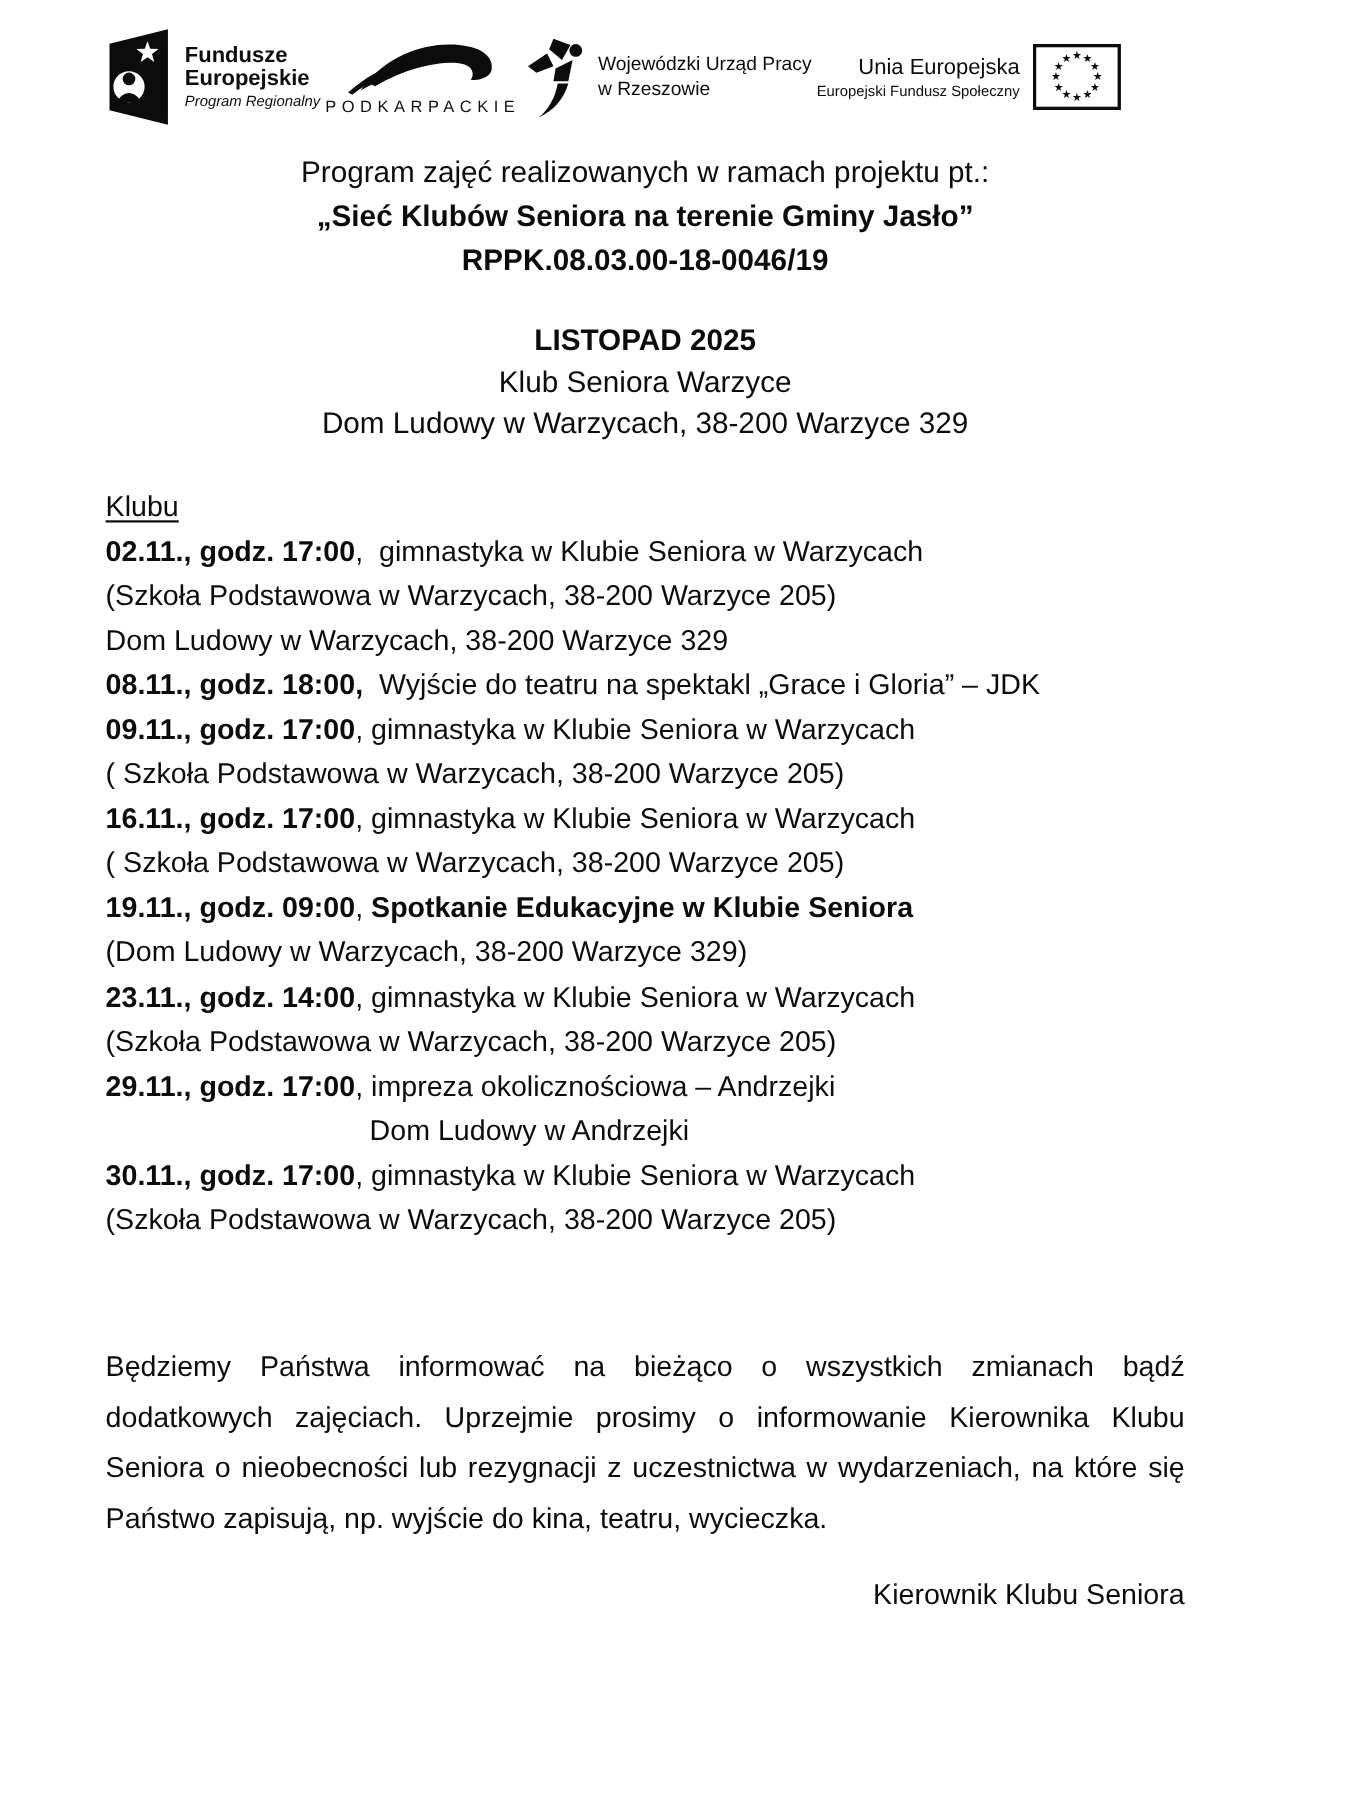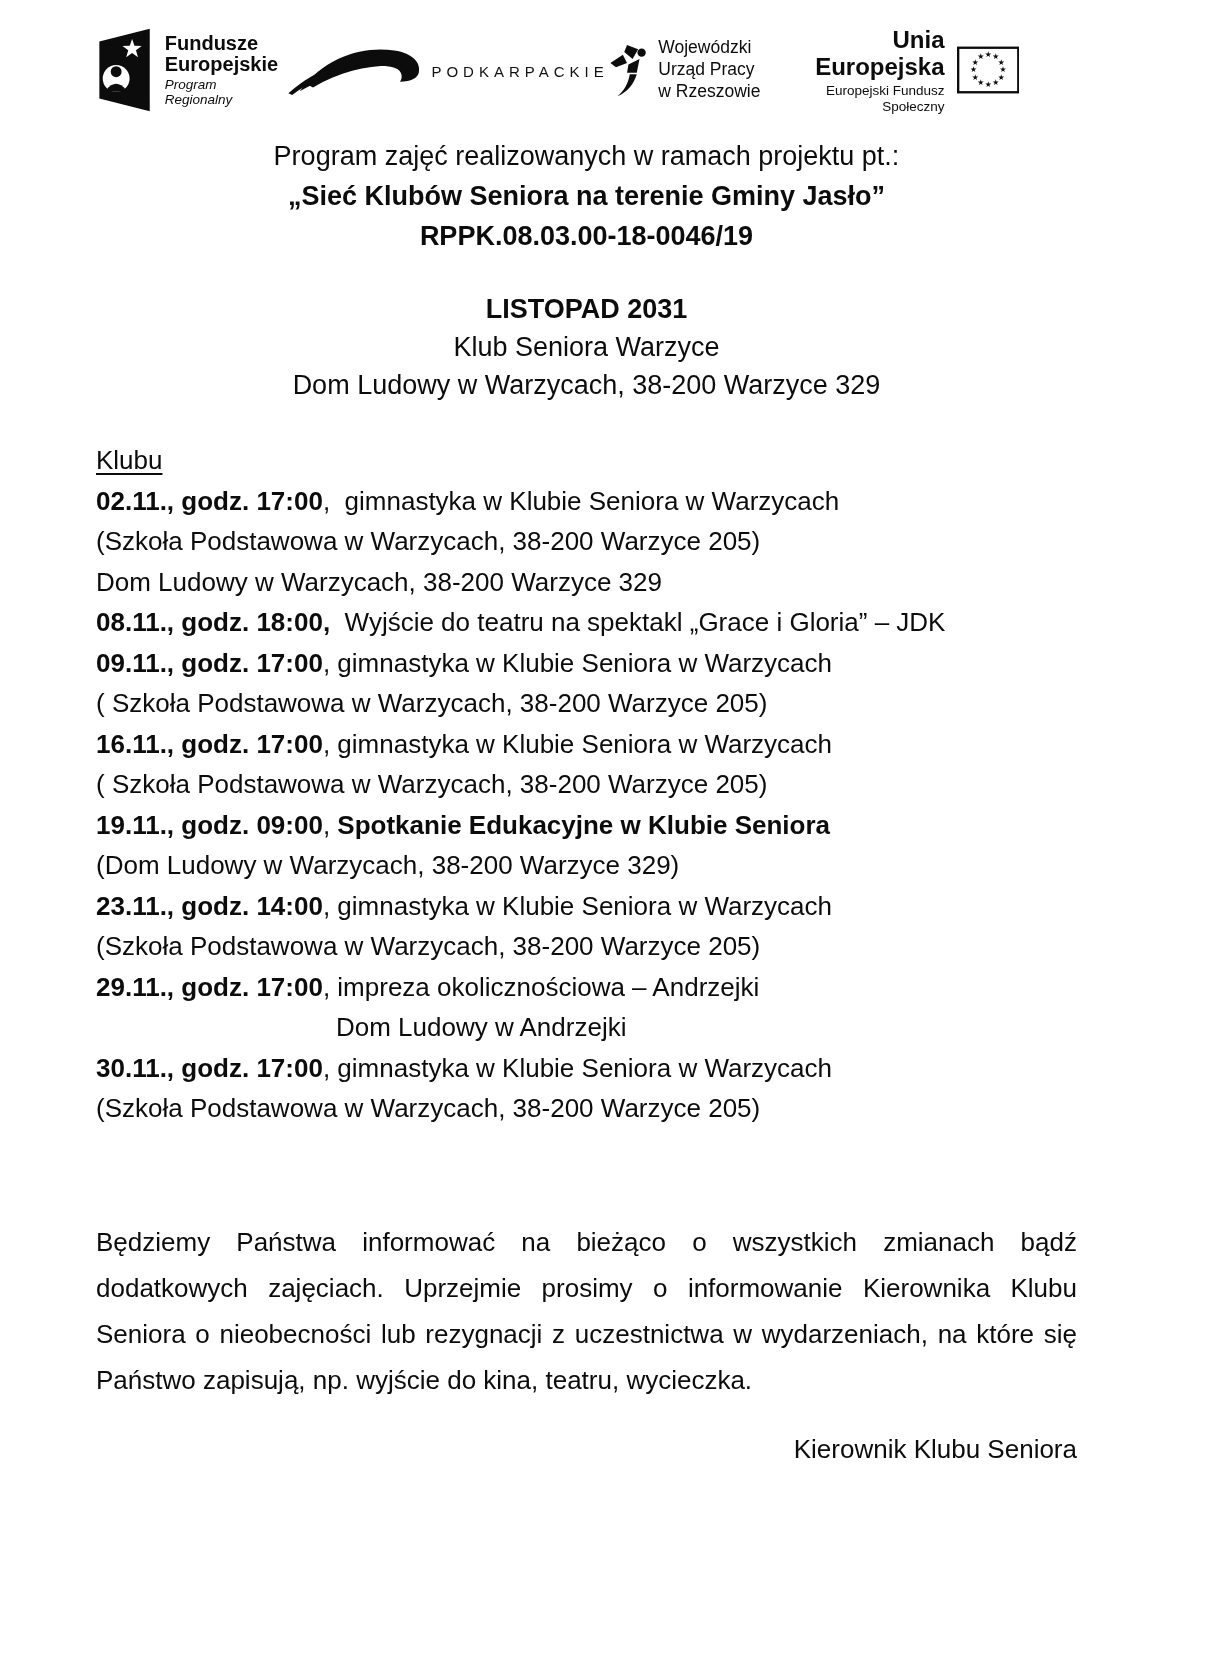--- a/index.html
+++ b/index.html
@@ -11,26 +11,26 @@
   }
   .page { box-sizing:border-box; width:1227px; height:1636px; padding:24px 150px 0 96px; }
 
   
   .logos { display:flex; align-items:center; justify-content:space-between; height:92px; padding-right:58px; }
   .logo { display:flex; align-items:center; }
   .logo svg { display:block; }
   .lg-txt { margin-left:10px; line-height:1.05; }
   .lg-txt .t1 { font-weight:700; font-size:20px; }
   .lg-txt .t2 { font-size:13.5px; margin-top:3px;font-style:italic; }
-  .podk { display:flex; flex-direction:row; align-items:center; }
+  .podk { display:flex; flex-direction:column; align-items:center; }
   .podk .word { font-size:15px; letter-spacing:5px; margin-top:2px; color:#111; }
   .wup-txt { margin-left:8px; font-size:17.5px; line-height:1.25; }
   .eu { display:flex; align-items:center; }
   .eu-txt { text-align:right; margin-right:12px; line-height:1.15; }
-  .eu-txt .t1 { font-weight:700; font-size:24px; }
+  .eu-txt .t1 { font-weight:400; font-size:20px; }
   .eu-txt .t2 { font-size:13.5px; margin-top:2px; }
 
   
   .title { text-align:center; font-size:27px; line-height:40px; margin-top:20px; }
   .subheader { text-align:center; font-size:27px; line-height:38px; margin-top:34px; }
   .bold { font-weight:700; }
 
   
   .agenda { margin-top:36px; font-size:26px; line-height:40.5px; }
   .agenda-heading { text-decoration:underline; text-underline-offset:4px; }
@@ -114,21 +114,21 @@
     </div>
   </div>
 
   <div class="title">
     <div>Program zajęć realizowanych w ramach projektu pt.:</div>
     <div class="bold">„Sieć Klubów Seniora na terenie Gminy Jasło”</div>
     <div class="bold">RPPK.08.03.00-18-0046/19</div>
   </div>
 
   <div class="subheader">
-    <div class="bold">LISTOPAD 2031</div>
+    <div class="bold">LISTOPAD 2025</div>
     <div>Klub Seniora Warzyce</div>
     <div>Dom Ludowy w Warzycach, 38-200 Warzyce 329</div>
   </div>
 
   <div class="agenda">
     <div class="agenda-heading">Klubu</div>
     <div id="agenda-list">
         <div class="agenda-line"><span class="b">02.11., godz. 17:00</span><span>,  gimnastyka w Klubie Seniora w Warzycach</span></div>
         <div class="agenda-line"><span>(Szkoła Podstawowa w Warzycach, 38-200 Warzyce 205)</span></div>
         <div class="agenda-line"><span>Dom Ludowy w Warzycach, 38-200 Warzyce 329</span></div>

